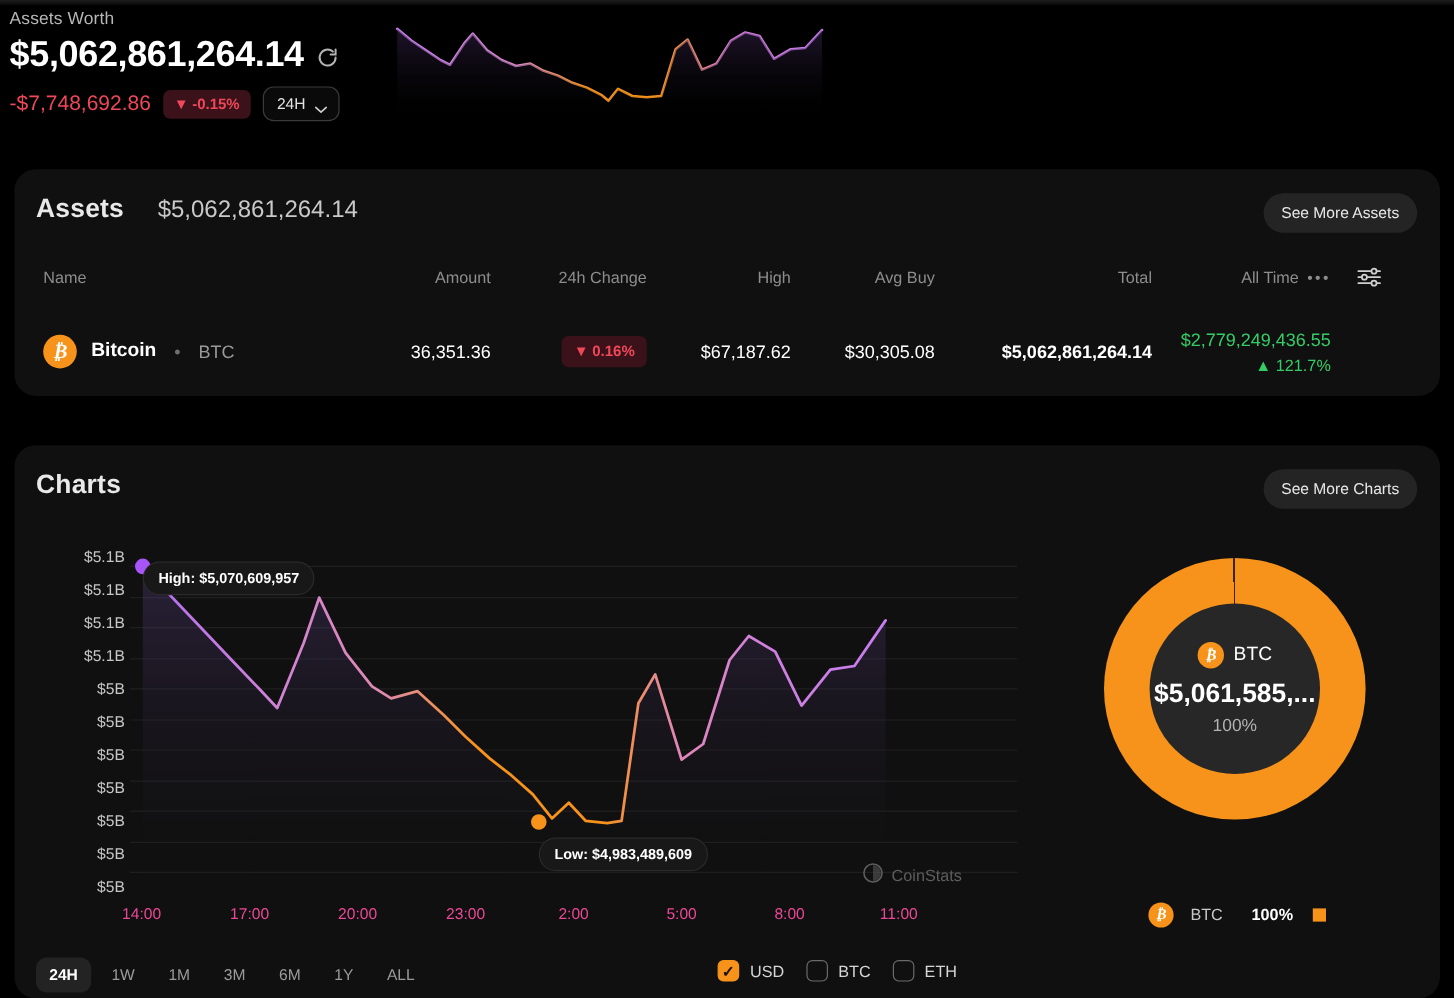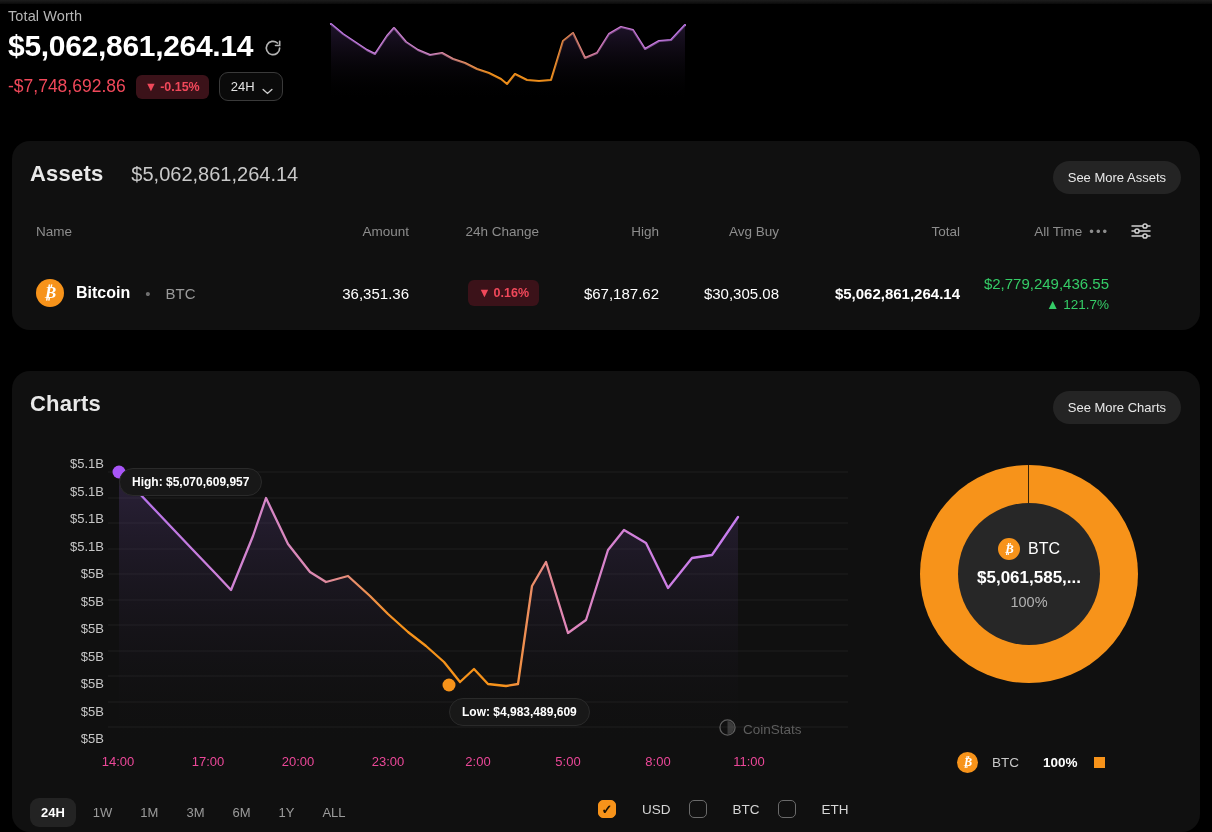--- a/index.html
+++ b/index.html
@@ -144,21 +144,21 @@
     display: flex; flex-direction: column; align-items: center; justify-content: center;
   }
   .hole-top { display: flex; align-items: center; gap: 8px; }
   .hole-badge {
     width: 22px; height: 22px; border-radius: 50%; background: #f7931a;
     color: #fff; font-weight: bold; font-size: 13px;
     display: flex; align-items: center; justify-content: center;
     font-family: "Liberation Serif", serif; font-style: italic;
   }
   .hole-ticker { color: #ffffff; font-size: 16px; }
-  .hole-value { color: #ffffff; font-size: 17px; font-weight: bold; margin-top: 8px; }
+  .hole-value { color: #ffffff; font-size: 22px; font-weight: bold; margin-top: 8px; }
   .hole-pct { color: #b2b2b2; font-size: 14.5px; margin-top: 6px; }
 
   .donut-legend {
     position: absolute; left: 957px; top: 752px;
     display: flex; align-items: center; gap: 10px;
   }
   .lg-badge {
     width: 21px; height: 21px; border-radius: 50%; background: #f7931a;
     color: #fff; font-weight: bold; font-size: 12.5px;
     display: flex; align-items: center; justify-content: center;
@@ -171,39 +171,39 @@
   
   .ranges { position: absolute; left: 30px; top: 798px; display: flex; align-items: center; gap: 6px; }
   .range-btn {
     font-size: 13px; color: #9b9b9b; padding: 7px 11px; border-radius: 9px;
     cursor: pointer; background: transparent; border: none;
     font-family: "Liberation Sans", sans-serif;
   }
   .range-btn.active { background: #232323; color: #ffffff; font-weight: bold; }
 
   .currencies { position: absolute; left: 598px; top: 800px; display: flex; align-items: center; gap: 18px; }
-  .cur-item { display: flex; align-items: center; gap: 26px; cursor: pointer; }
+  .cur-item { display: flex; align-items: center; gap: 9px; cursor: pointer; }
   .cbox {
     width: 18px; height: 18px; border-radius: 5px; border: 1.6px solid #6a6a6a;
     display: flex; align-items: center; justify-content: center;
   }
   .cbox.checked { background: #f7931a; border-color: #f7931a; }
   .cbox.checked::after {
     content: "✓"; color: #1a1001; font-size: 13px; font-weight: bold; line-height: 1;
   }
   .cur-label { font-size: 13.5px; color: #d6d6d6; }
 </style>
 </head>
 <body>
 
 <div class="top-strip"></div>
 
 <div class="header">
   <div class="hdr-left">
-    <div class="total-worth-label">Total Worth</div>
+    <div class="total-worth-label">Assets Worth</div>
     <div class="total-row">
       <div class="total-value">$5,062,861,264.14</div>
       <span class="refresh-icon">
         <svg viewBox="0 0 24 24" width="20" height="20" fill="none" stroke="currentColor" stroke-width="2" stroke-linecap="round">
           <path d="M20 12a8 8 0 1 1-2.7-6"></path>
           <path d="M20 4v5h-5"></path>
         </svg>
       </span>
     </div>
     <div class="change-row">

